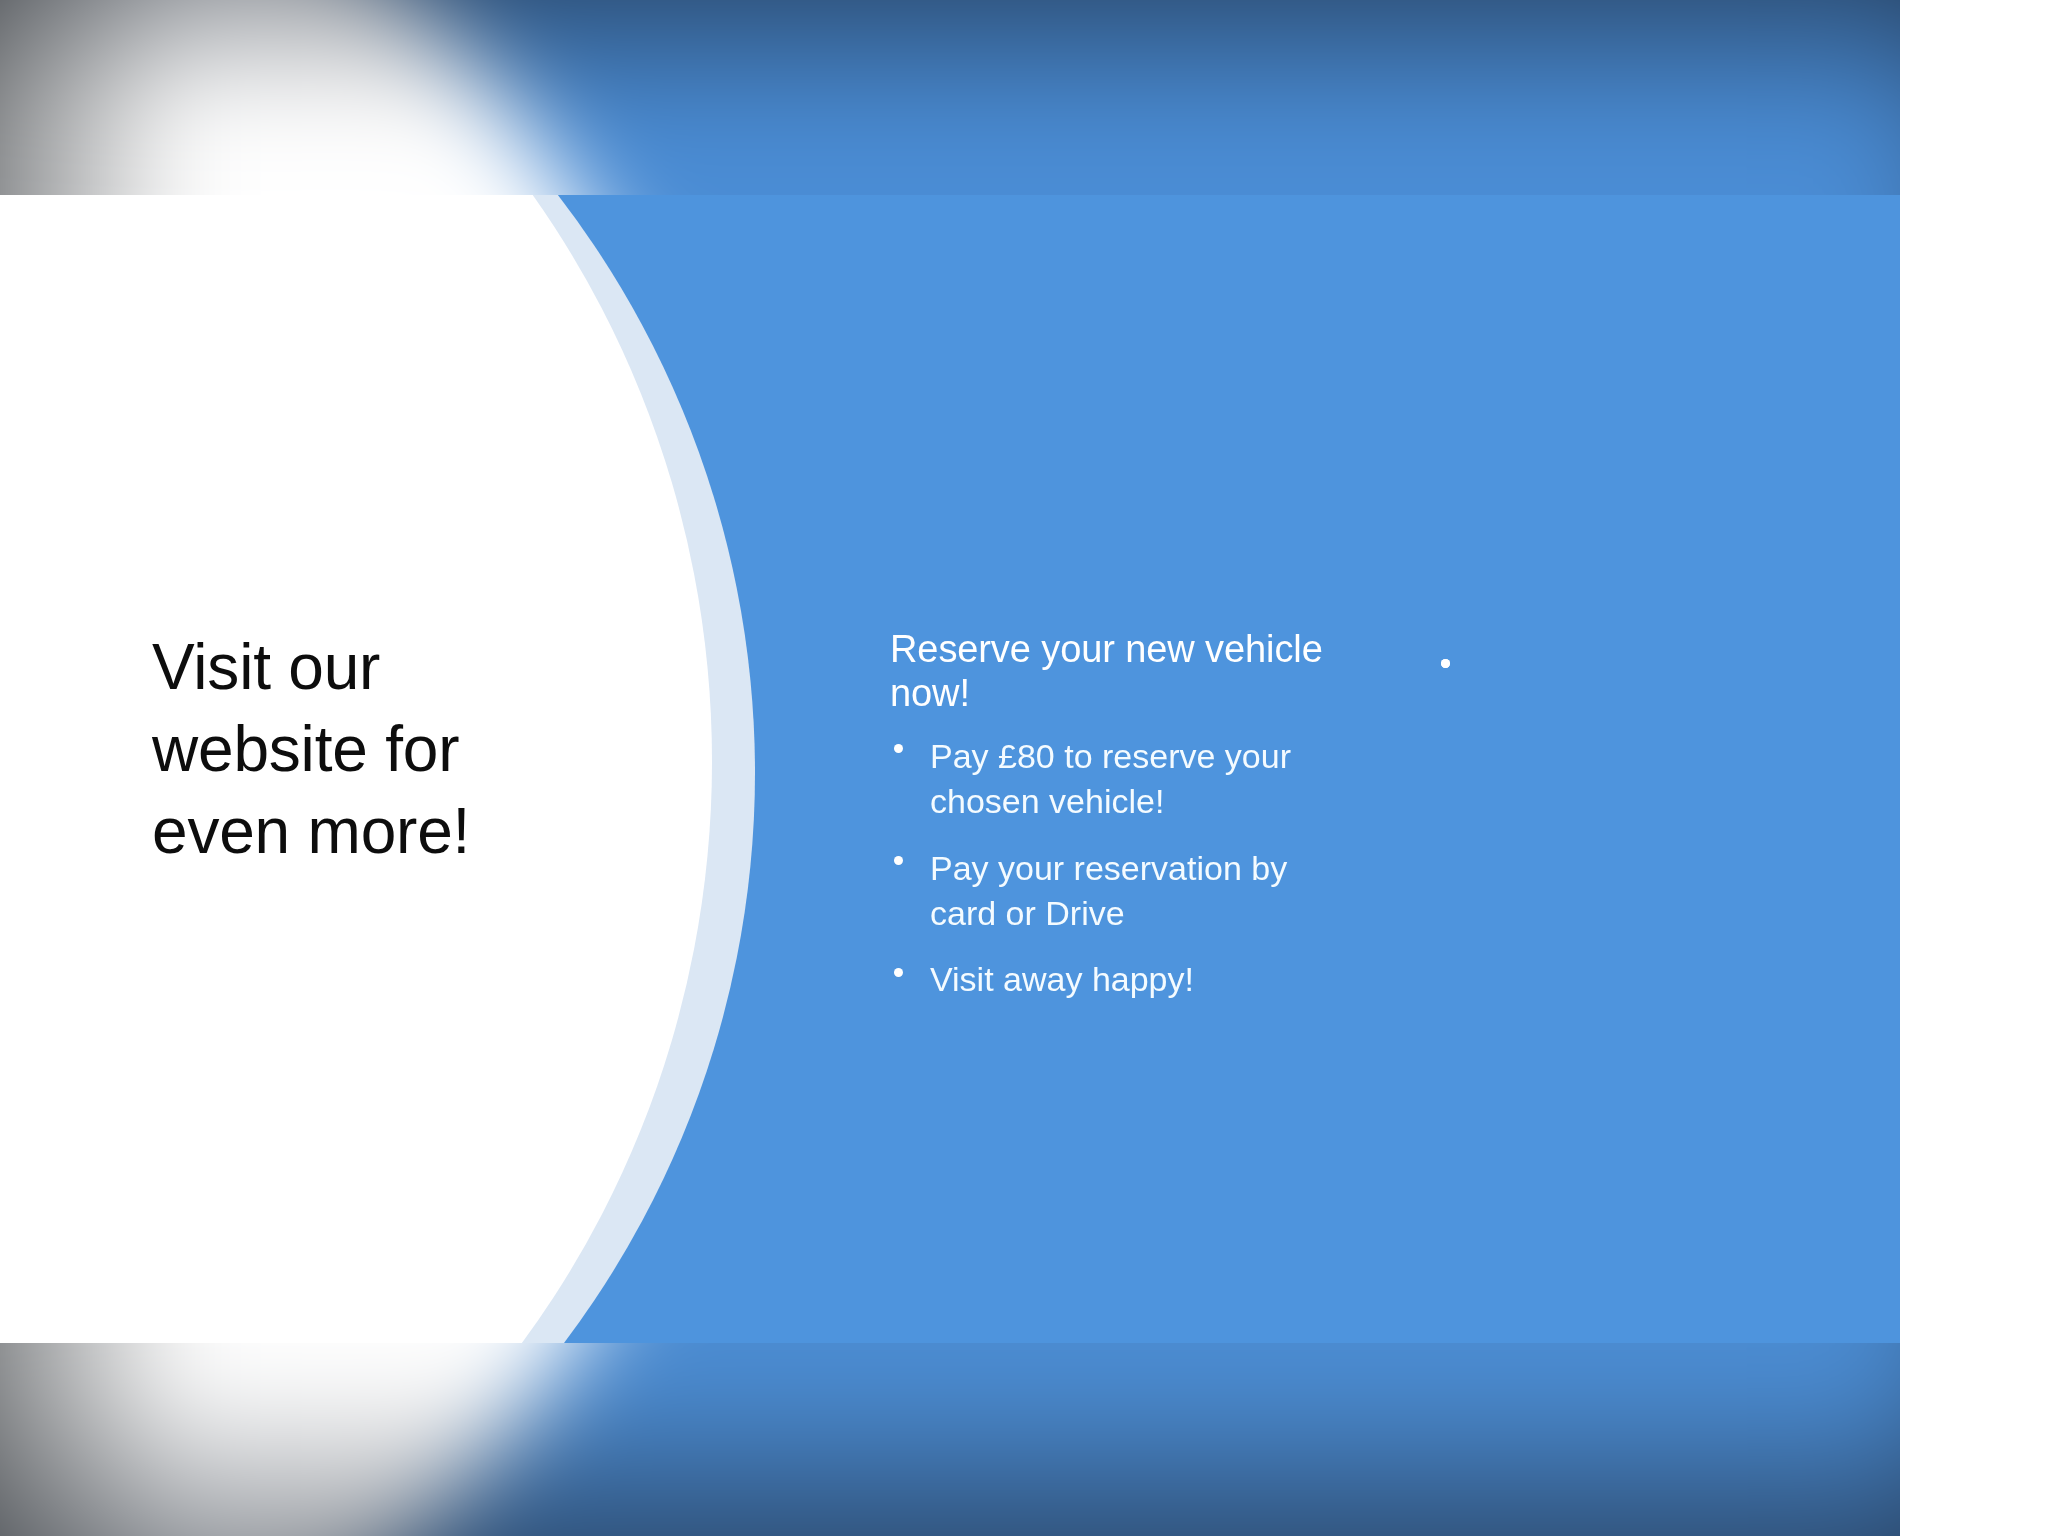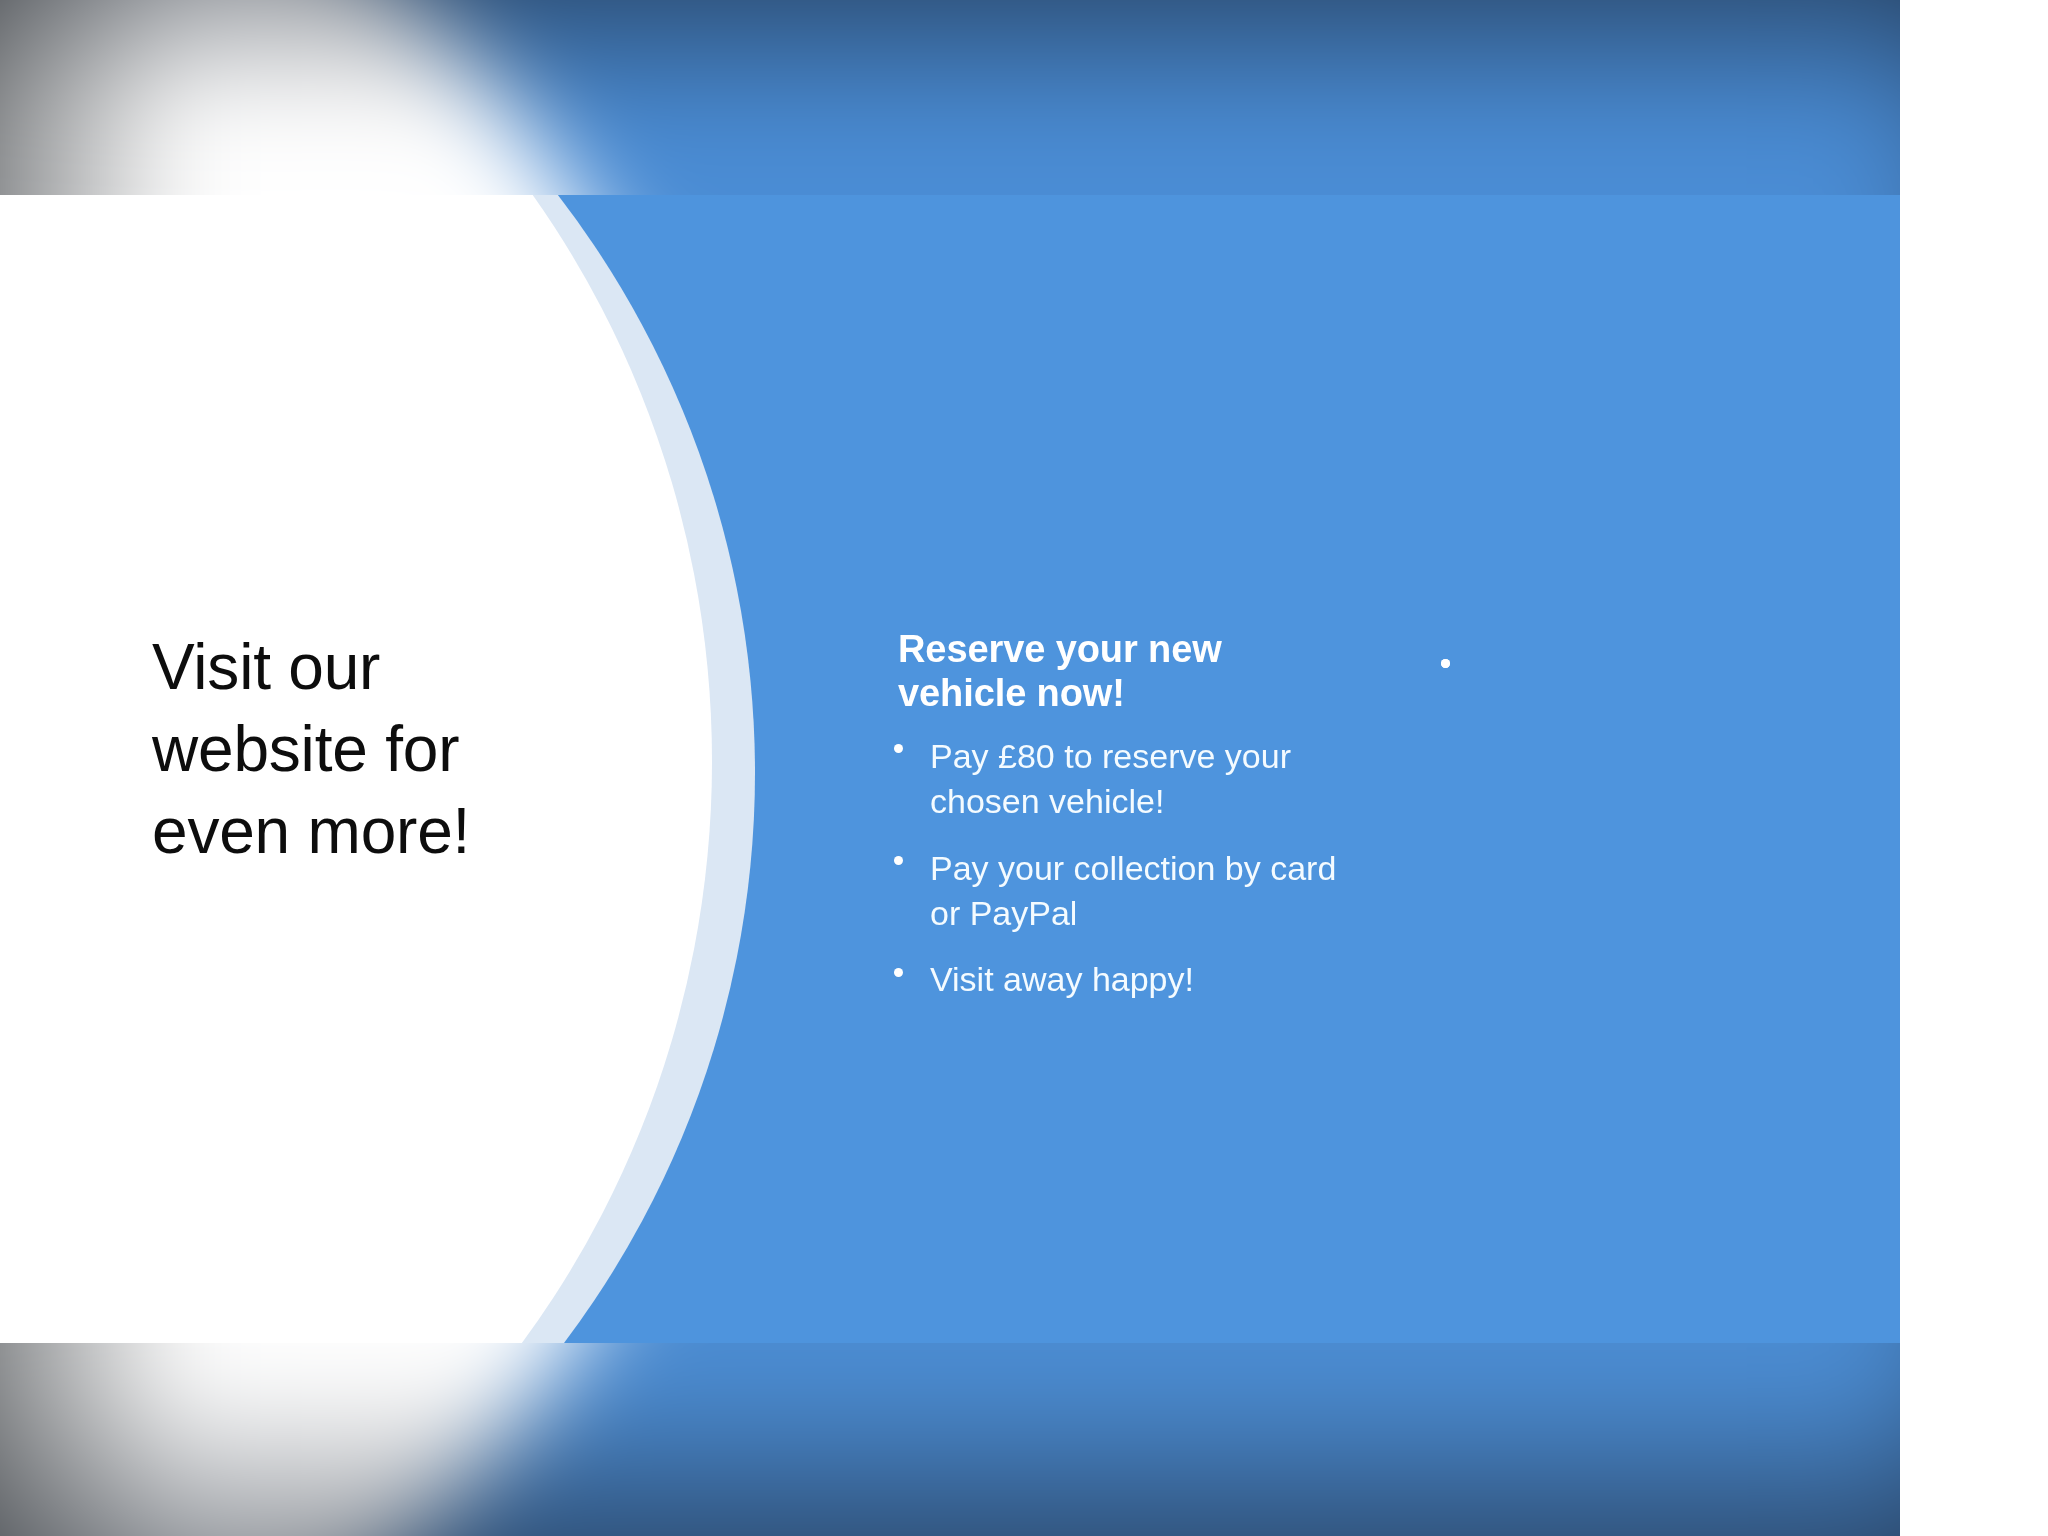--- a/index.html
+++ b/index.html
@@ -117,23 +117,23 @@
   .column {
     position: absolute;
     top: 432px;
   }
   #column-1 { left: 890px; width: 470px; }
   #column-2 { left: 1437px; width: 470px; }
 
   .col-title {
     color: #ffffff;
     font-size: 38px;
-    font-weight: 700;
+    font-weight: 400;
     line-height: 1.17;
-    margin: 0 0 18px 8px;
+    margin: 0 0 18px 0;
     letter-spacing: -0.1px;
   }
   .bullets {
     list-style: none;
     margin: 0;
     padding: 0;
   }
   .bullets li {
     position: relative;
     color: #f4fbff;
@@ -177,21 +177,21 @@
 
     <div class="column" id="column-1">
       <h2 class="col-title">Reserve your new vehicle now!</h2>
       <ul class="bullets">
         <li>
           <span class="dot"></span>
           <span>Pay £80 to reserve your chosen vehicle!</span>
         </li>
         <li>
           <span class="dot"></span>
-          <span>Pay your collection by card or PayPal</span>
+          <span>Pay your reservation by card or Drive</span>
         </li>
         <li>
           <span class="dot"></span>
           <span>Visit away happy!</span>
         </li>
       </ul>
     </div>
 
     <div class="column" id="column-2">
       <ul class="bullets">

